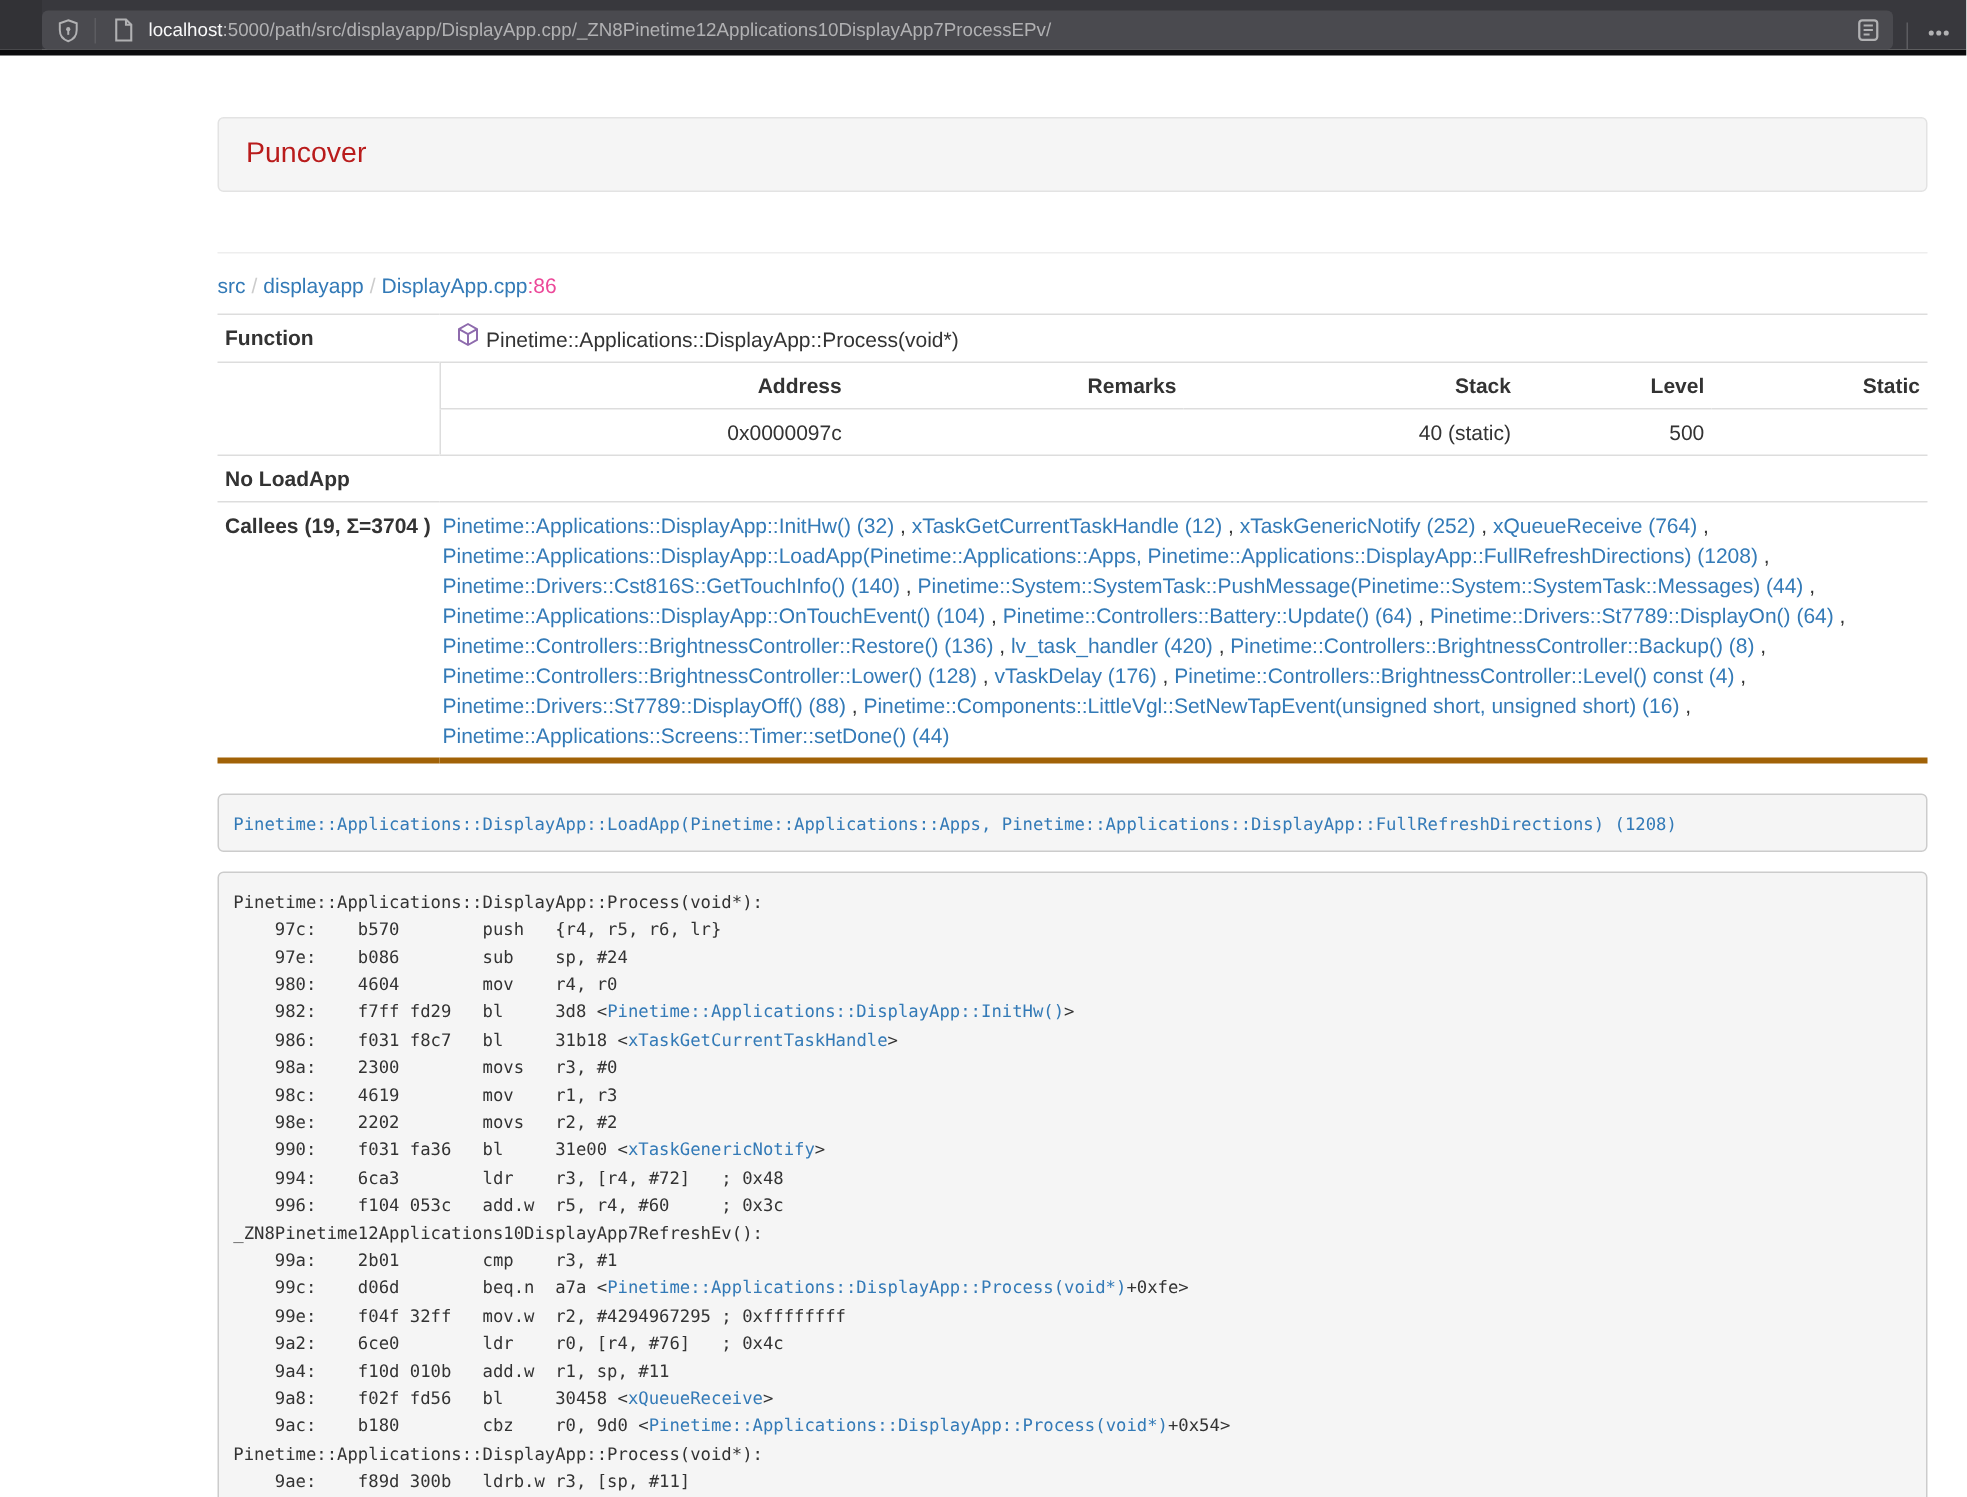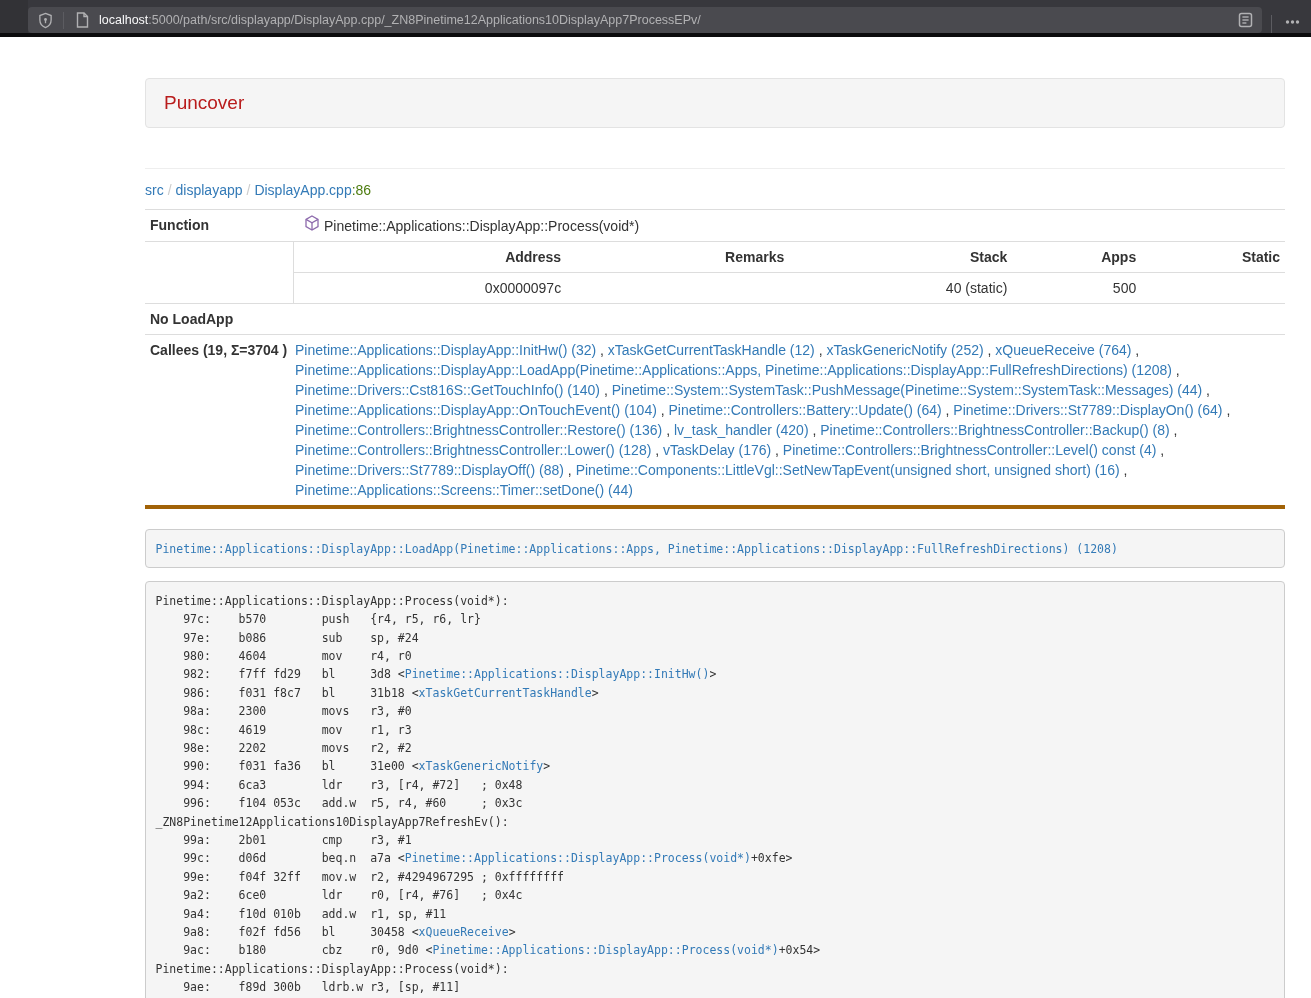--- a/index.html
+++ b/index.html
@@ -19,21 +19,21 @@
   .black-strip { height: 4px; background: #0b0b0d; }
 
   
   .container { width: 1140px; margin-left: 145px; }
   .well { margin-top: 41px; margin-bottom: 40px; background: #f5f5f5; border: 1px solid #e3e3e3;
           border-radius: 4px; padding: 13px 18px; font-size: 19px; color: #b91c1c; }
   hr { border: 0; border-top: 1px solid #eee; margin: 20px 0 11px 0; }
   a { color: #337ab7; text-decoration: none; cursor: pointer; }
   .breadcrumb { font-size: 14px; margin-bottom: 9px; line-height: 20px; }
   .breadcrumb .sep { color: #ccc; padding: 0 4px; }
-  .breadcrumb .line-no { color: #4d7c0f; margin-top: 16px; }
+  .breadcrumb .line-no { color: #ec4899; margin-top: 16px; }
 
   table.outer { width: 100%; border-collapse: collapse; font-size: 14px; margin-bottom: 20px;
                 border-bottom: 4px solid #a16207; }
   table.outer > tbody > tr > th,
   table.outer > tbody > tr > td { border-top: 1px solid #ddd; vertical-align: top; text-align: left;
                                   padding: 5px 5px 5px 2px; line-height: 20px; }
   table.outer > tbody > tr > th { width: 148px; font-weight: bold; white-space: nowrap; padding-left: 5px; }
   td.inner-cell { padding: 0 !important; }
   table.inner { width: 100%; border-collapse: collapse; font-size: 14px; border-left: 1px solid #ddd; }
   table.inner th, table.inner td { text-align: right; padding: 5px 5px 5px 6px; line-height: 20px; }
@@ -121,21 +121,21 @@
       </tr>
       <tr>
         <th></th>
         <td class="inner-cell">
           <table class="inner">
             <thead>
                 <tr id="inner-head">
                   <th>Address</th>
                   <th>Remarks</th>
                   <th>Stack</th>
-                  <th>Apps</th>
+                  <th>Level</th>
                   <th>Static</th>
                 </tr>
               </thead>
             <tbody>
                 <tr id="inner-vals">
                   <td>0x0000097c</td>
                   <td></td>
                   <td>40 (static)</td>
                   <td>500</td>
                   <td></td>

